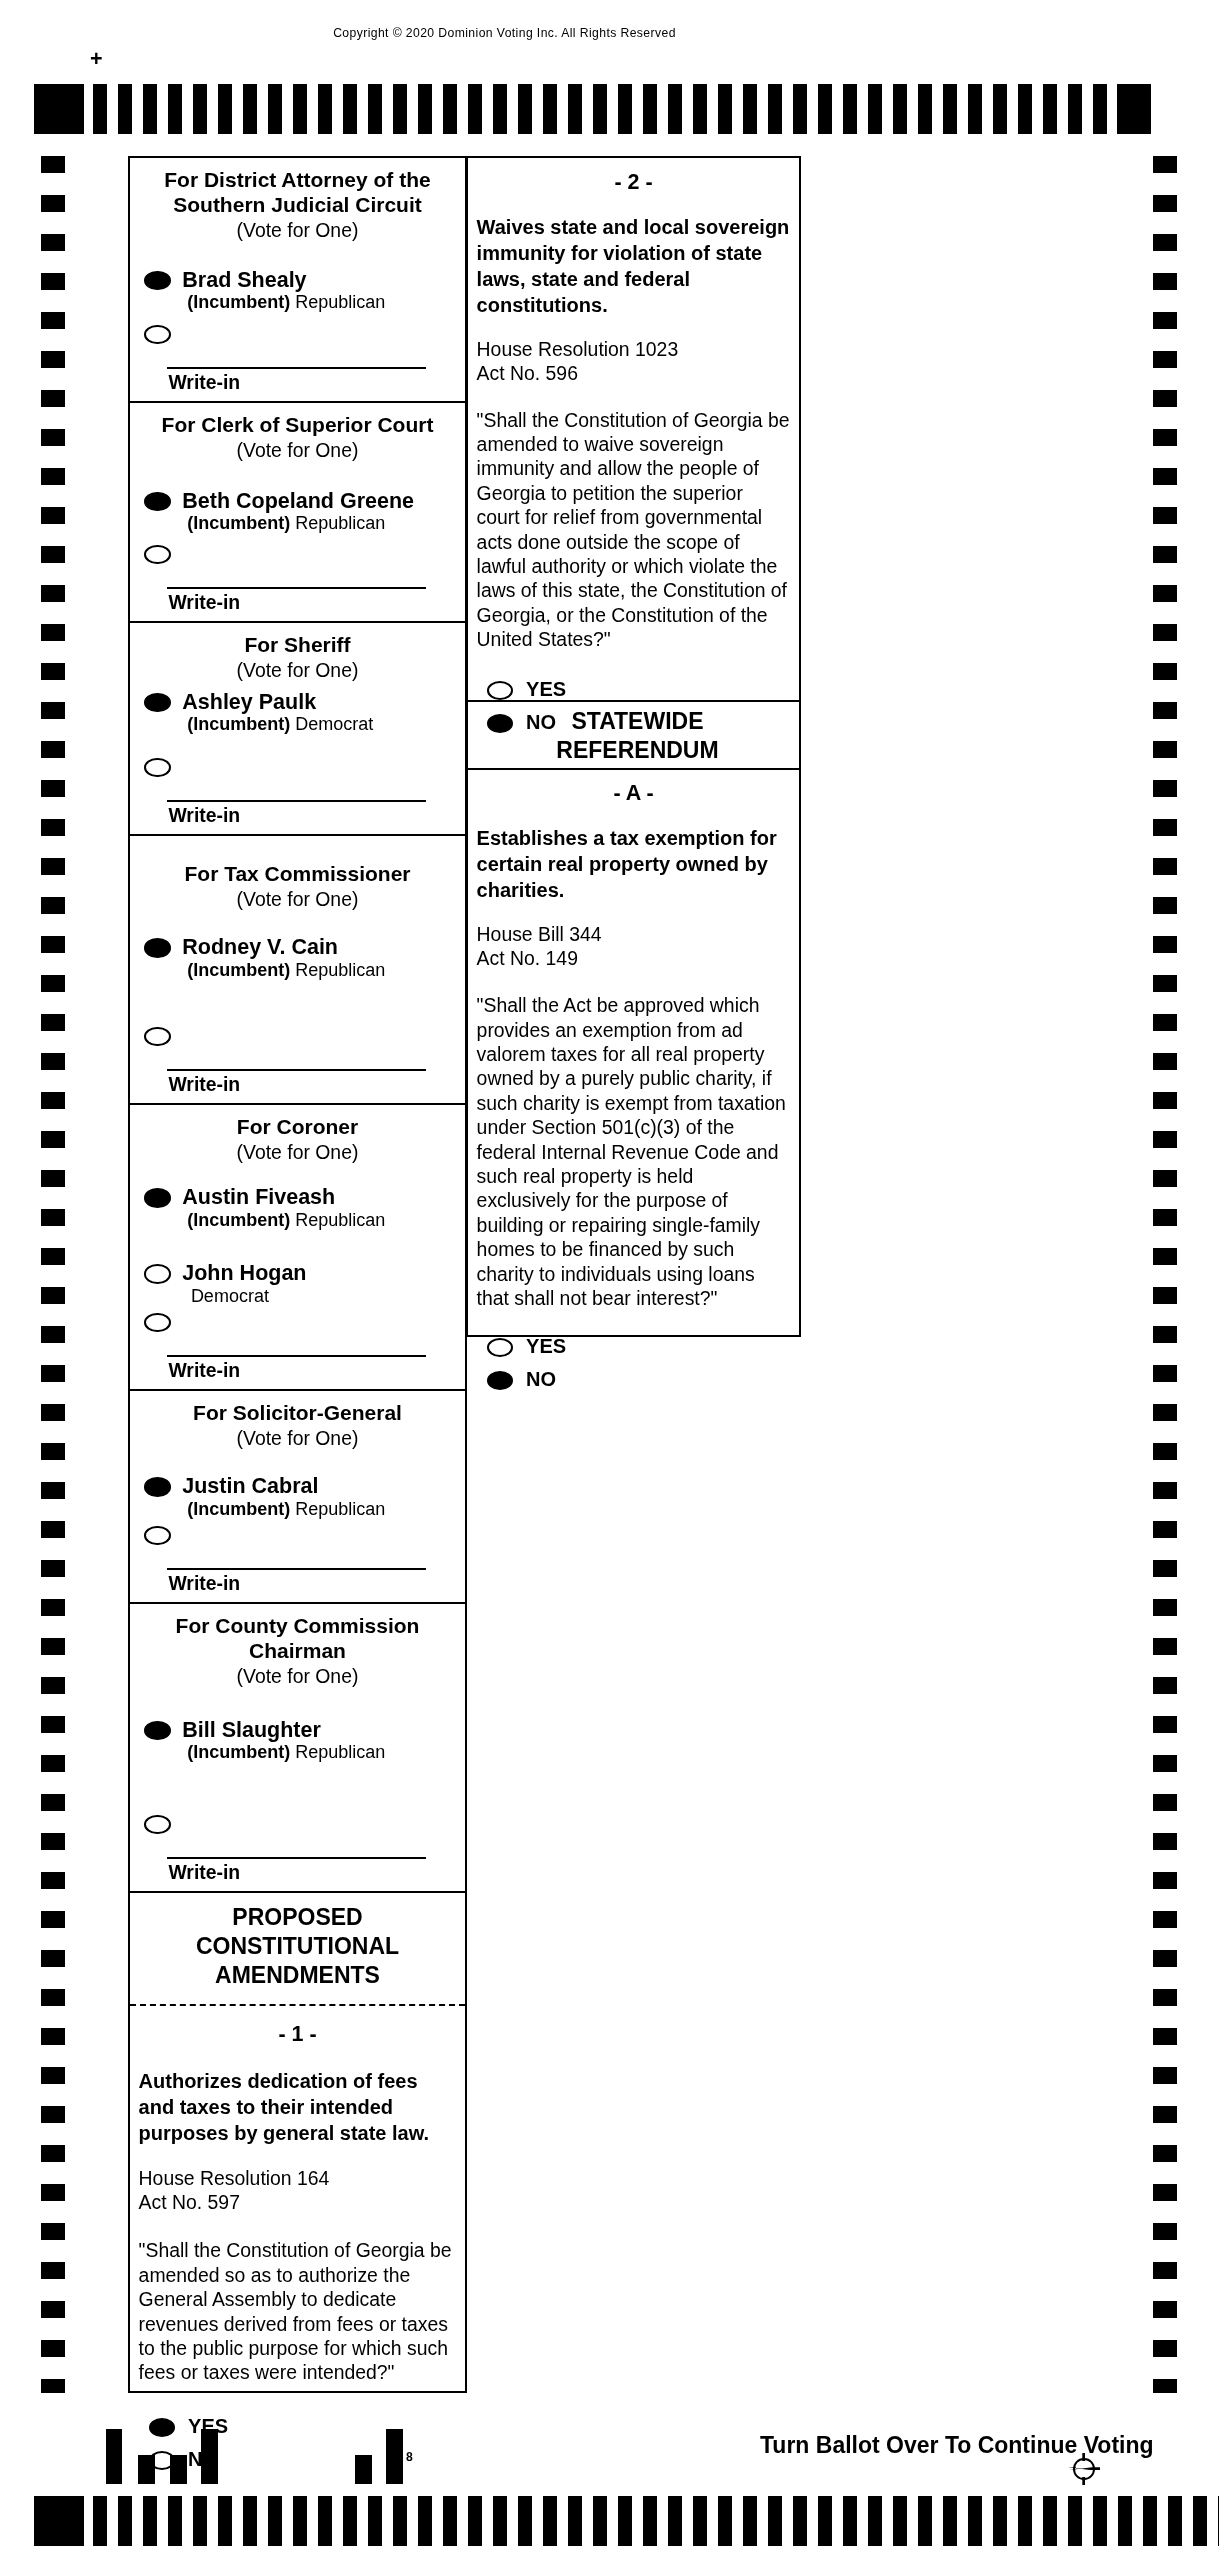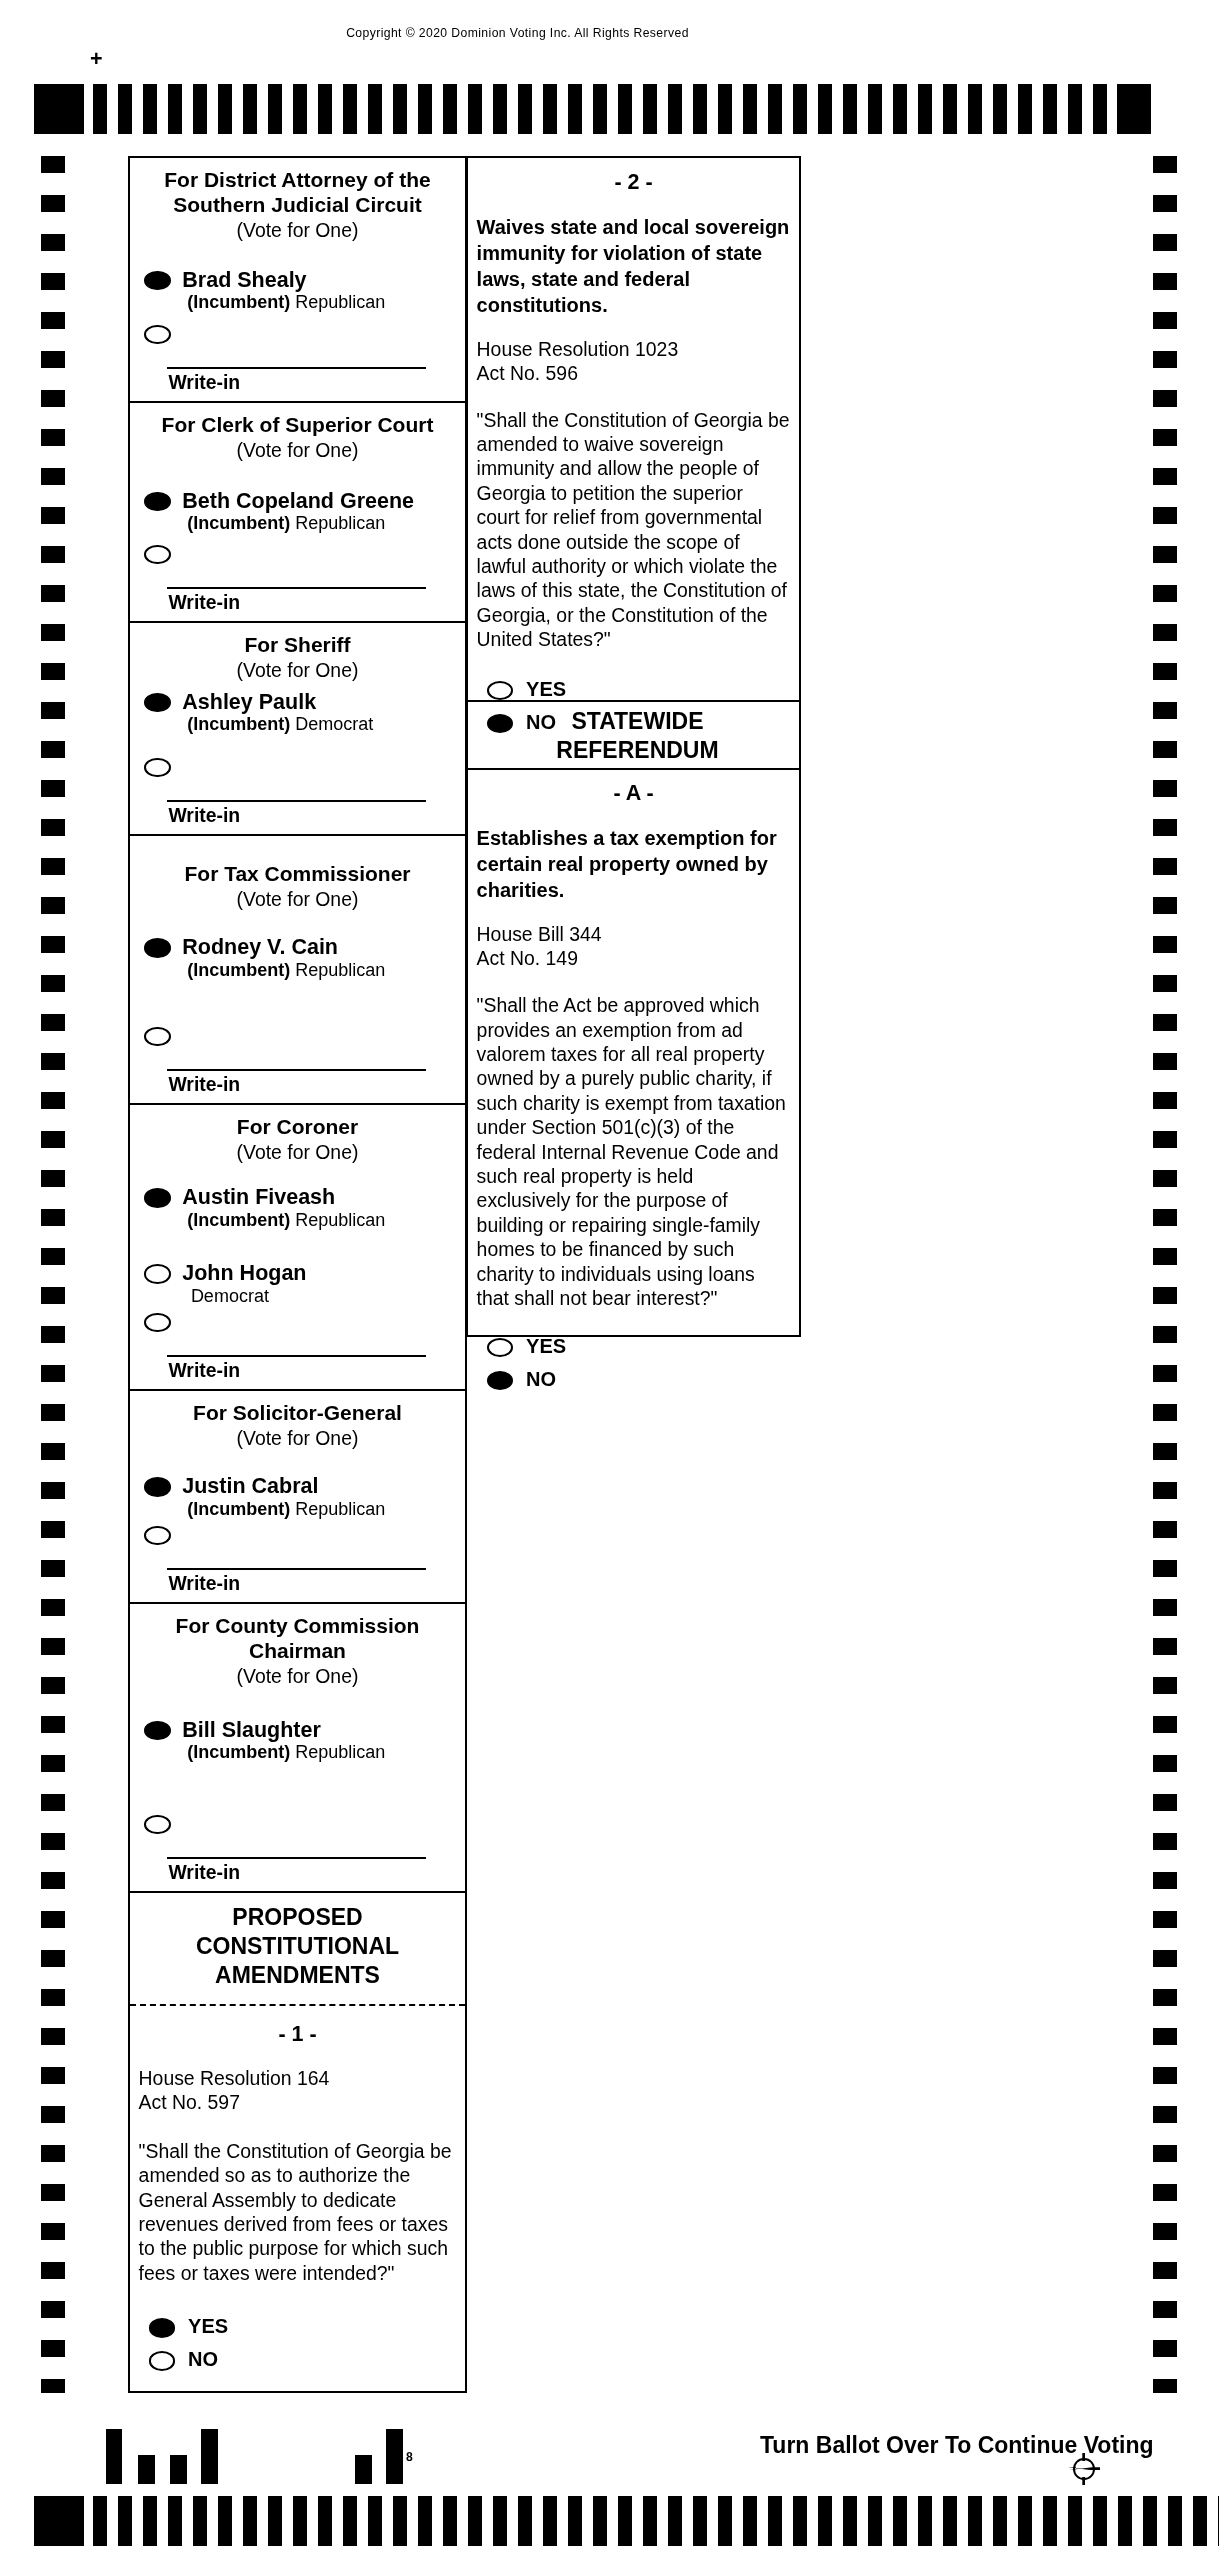--- a/index.html
+++ b/index.html
@@ -2,21 +2,21 @@
 <html style="font-size:11.5px"><head>
 <meta charset="utf-8">
 <style>
   html,body{margin:0;padding:0;background:#fff;}
   body{width:1227px;height:2576px;position:relative;overflow:hidden;
        font-family:"Liberation Sans", sans-serif;color:#000;}
   *{box-sizing:border-box;}
 
   
   .copyright{position:absolute;top:26px;left:0;width:1009px;text-align:center;
-             font-size:12.2px;letter-spacing:0.4px;margin-left:13px;}
+             font-size:12.2px;letter-spacing:0.4px;}
   .plus-mark{position:absolute;left:90px;top:47px;font-size:21.5px;font-weight:bold;}
   .band{position:absolute;height:50px;}
   .band .bigblock{position:absolute;top:0;width:50px;height:50px;background:#000;}
   .band .bars{position:absolute;top:0;height:50px;
       background:repeating-linear-gradient(90deg,#000 0 14.3px,transparent 14.3px 25px);}
   .band-top{top:84px;left:0;width:1227px;}
   .band-bottom{top:2496px;left:0;width:1227px;}
   .edge-col{position:absolute;top:156px;height:2237px;width:24.4px;
       background:repeating-linear-gradient(180deg,#000 0 17px,transparent 17px 39px);}
   .edge-left{left:41px;} .edge-right{left:1153px;}
@@ -258,20 +258,21 @@
     </div>
 
     <div class="sec-header" style="height:111px;border-bottom:none;">
       <div>PROPOSED</div>
       <div>CONSTITUTIONAL</div>
       <div>AMENDMENTS</div>
     </div>
 
     <div class="measure m1" style="height:491px;">
       <div class="mnum" style="margin-top:16px;">- 1 -</div>
+      <div class="msummary" style="margin-top:21.5px;">Authorizes dedication of fees and taxes to their intended purposes by general state law.</div>
       <div class="mbill" style="margin-top:20px;">
         <div>House Resolution 164</div>
         <div>Act No. 597</div>
       </div>
       <div class="mquestion" style="margin-top:24.4px;">"Shall the Constitution of Georgia be amended so as to authorize the General Assembly to dedicate revenues derived from fees or taxes to the public purpose for which such fees or taxes were intended?"</div>
       <div class="yn" style="margin-top:30px;">
         <div class="oval filled"></div>
         <div class="ynlabel">YES</div>
       </div>
       <div class="yn" style="margin-top:10px;">

